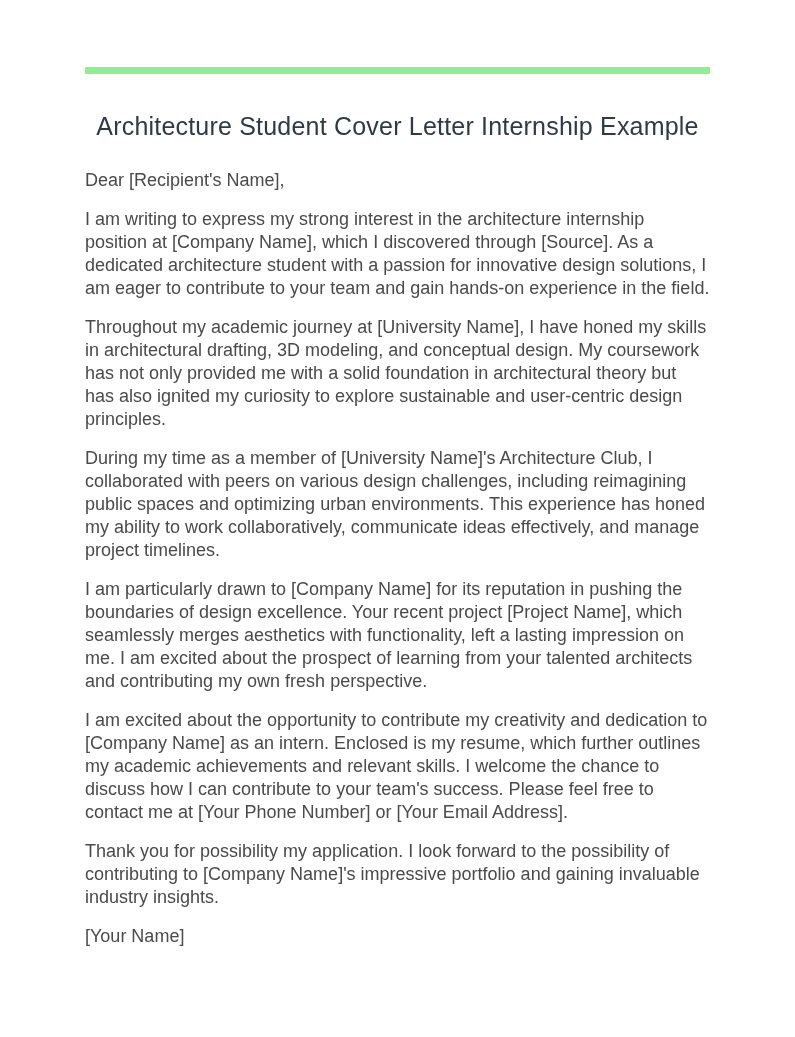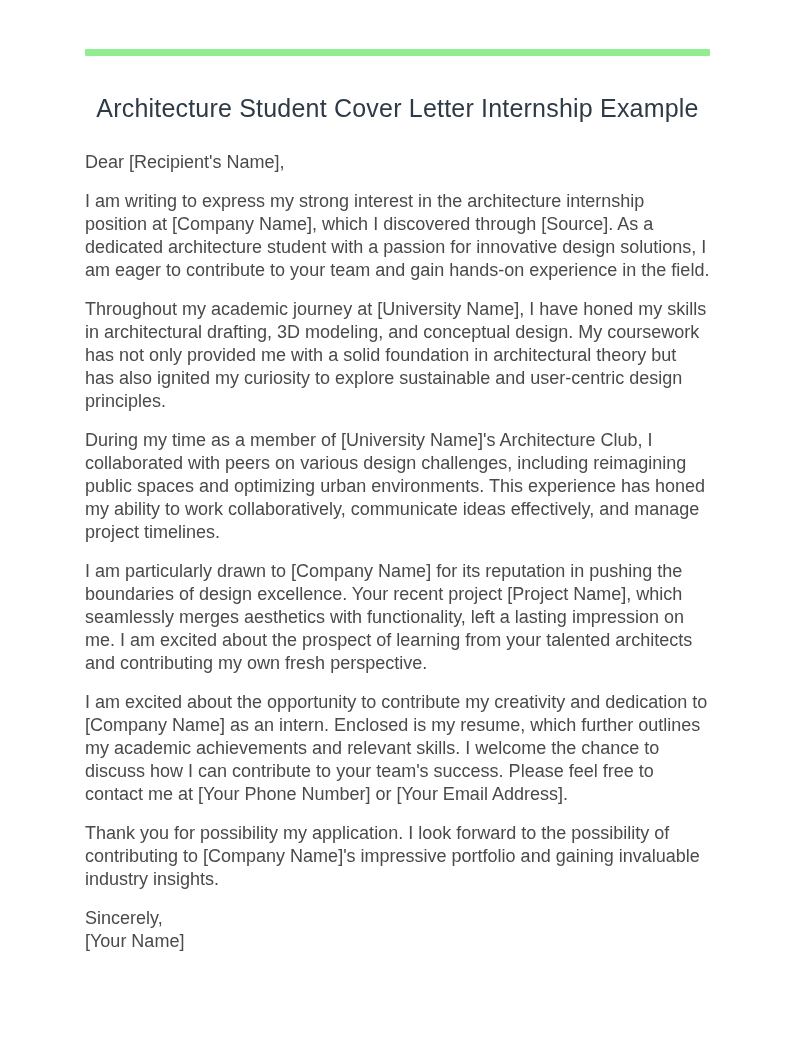--- a/index.html
+++ b/index.html
@@ -15,22 +15,22 @@
     font-family:"Liberation Sans", sans-serif;
     overflow:hidden;
   }
   .page{
     width:795px;height:1037px;
     position:relative;
     background:var(--bg);
   }
   .content{
     width:625px;
-    margin:8px auto;
-    padding-top:41px;
+    margin:0 auto;
+    padding-top:67px;
   }
   .accent-bar{
     width:625px;height:7px;
     background:var(--accent);
     border-radius:1px;
   }
   h1.page-title{
     margin:31px 0 22px 0;
     font-size:25px;
     font-weight:400;
@@ -68,18 +68,17 @@
 
       <p>During my time as a member of [University Name]'s Architecture Club, I collaborated with peers on various design challenges, including reimagining public spaces and optimizing urban environments. This experience has honed my ability to work collaboratively, communicate ideas effectively, and manage project timelines.</p>
 
       <p>I am particularly drawn to [Company Name] for its reputation in pushing the boundaries of design excellence. Your recent project [Project Name], which seamlessly merges aesthetics with functionality, left a lasting impression on me. I am excited about the prospect of learning from your talented architects and contributing my own fresh perspective.</p>
 
       <p>I am excited about the opportunity to contribute my creativity and dedication to [Company Name] as an intern. Enclosed is my resume, which further outlines my academic achievements and relevant skills. I welcome the chance to discuss how I can contribute to your team's success. Please feel free to contact me at [Your Phone Number] or [Your Email Address].</p>
 
       <p>Thank you for possibility my application. I look forward to the possibility of contributing to [Company Name]'s impressive portfolio and gaining invaluable industry insights.</p>
 
       <p class="sign-block">
-        <span>Sincerely,</span>
         <span>[Your Name]</span>
       </p>
     </div>
   </div>
 </div>
 
 </body></html>

